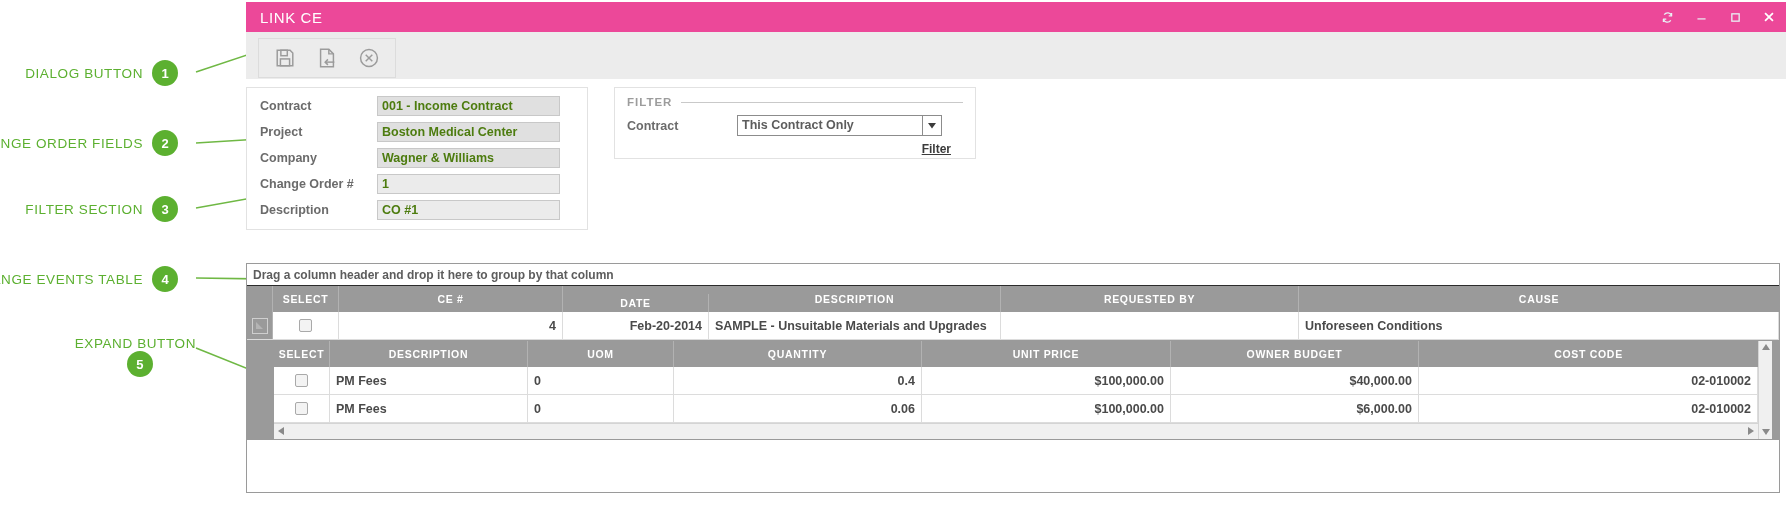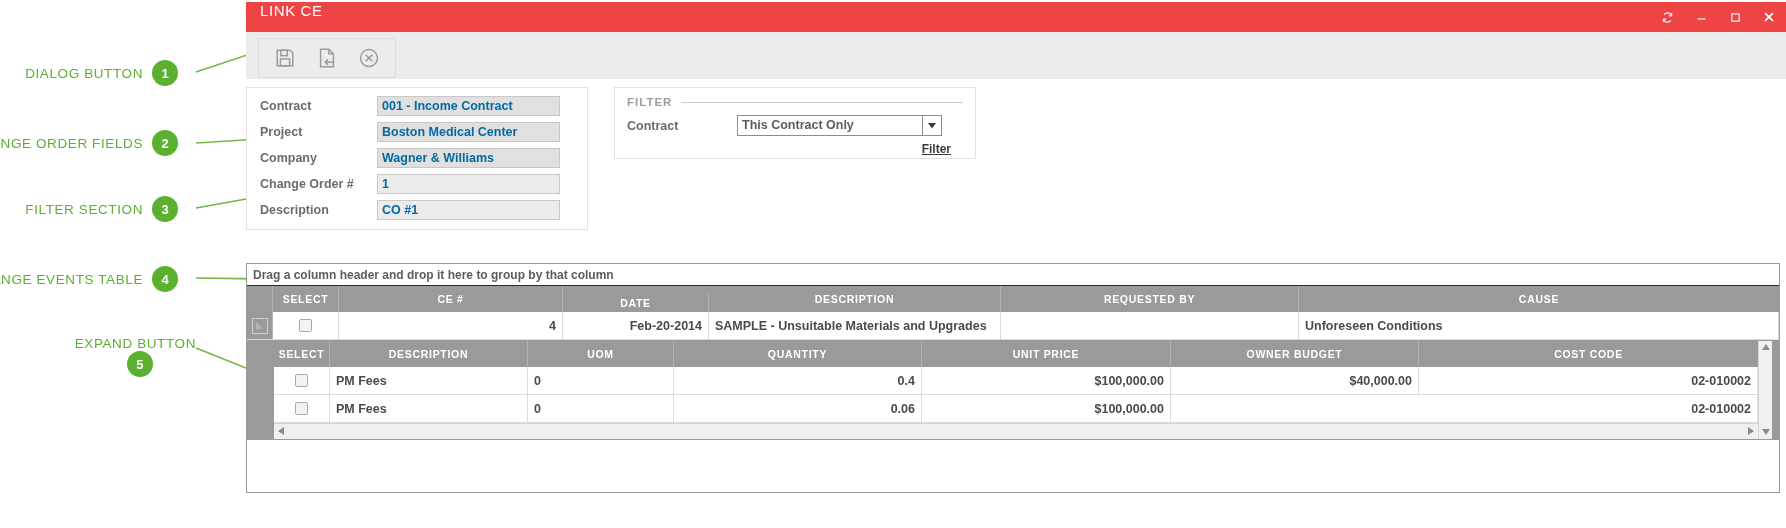--- a/index.html
+++ b/index.html
@@ -28,22 +28,22 @@
   }
   #leaders { position: absolute; left: 0; top: 0; width: 1786px; height: 528px; pointer-events: none; }
 
   
   #dialog {
     position: absolute; left: 246px; top: 2px;
     width: 1540px; height: 510px;
     background: #ececec;
   }
   #titlebar {
-    height: 30px; background: #ef4444;
-    display: flex; 
+    height: 30px; background: #ec4899;
+    display: flex; align-items: center;
     padding: 0 0 0 14px;
   }
   #title-text {
     color: #ffffff; font-size: 15px; letter-spacing: .6px;
   }
   #titlebar-buttons { margin-left: auto; display: flex; align-items: center; }
   .tb-btn {
     width: 34px; height: 30px; display: flex; align-items: center; justify-content: center;
     color: #e9f1f5; font-size: 14px;
   }
@@ -73,21 +73,21 @@
     background: #ffffff;
   }
   .field-row { display: flex; align-items: center; height: 26px; margin: 0 0 0 0; }
   .field-label {
     width: 130px; padding-left: 13px;
     color: #6b6b6b; font-size: 12.5px;
   }
   .field-input {
     width: 183px; height: 20px;
     border: 1px solid #c8c8c8;
-    font-size: 12.5px; color: #0369a1;
+    font-size: 12.5px; color: #4d7c0f;
     padding: 0 4px; line-height: 19px;
     background: #ebebeb;
   }
   .field-input.readonly-dark { background: #e0e0e0; }
 
   
   #filter-panel {
     position: absolute; left: 368px; top: 8px;
     width: 362px; height: 72px;
     border: 1px solid #e2e2e2; background: #ffffff;
@@ -387,20 +387,21 @@
             </div>
 
             <div class="data-row">
               <div class="data-cell chk" style="width:56px;">
                 <span class="cb"></span>
               </div>
               <div class="data-cell" style="width:198px;">PM Fees</div>
               <div class="data-cell" style="width:146px;">0</div>
               <div class="data-cell num" style="width:248px;">0.06</div>
               <div class="data-cell num" style="width:249px;">$100,000.00</div>
+              <div class="data-cell num" style="width:248px;">$6,000.00</div>
               <div class="data-cell num" style="flex:1;">02-010002</div>
             </div>
 
             <div id="detail-hscroll">
               <span class="scroll-arrow">
                 <svg width="6" height="8" viewBox="0 0 6 8">
                     <path d="M6 0v8L0 4z" fill="#8a8a8a"></path>
                   </svg>
               </span>
               <span class="scroll-arrow">

